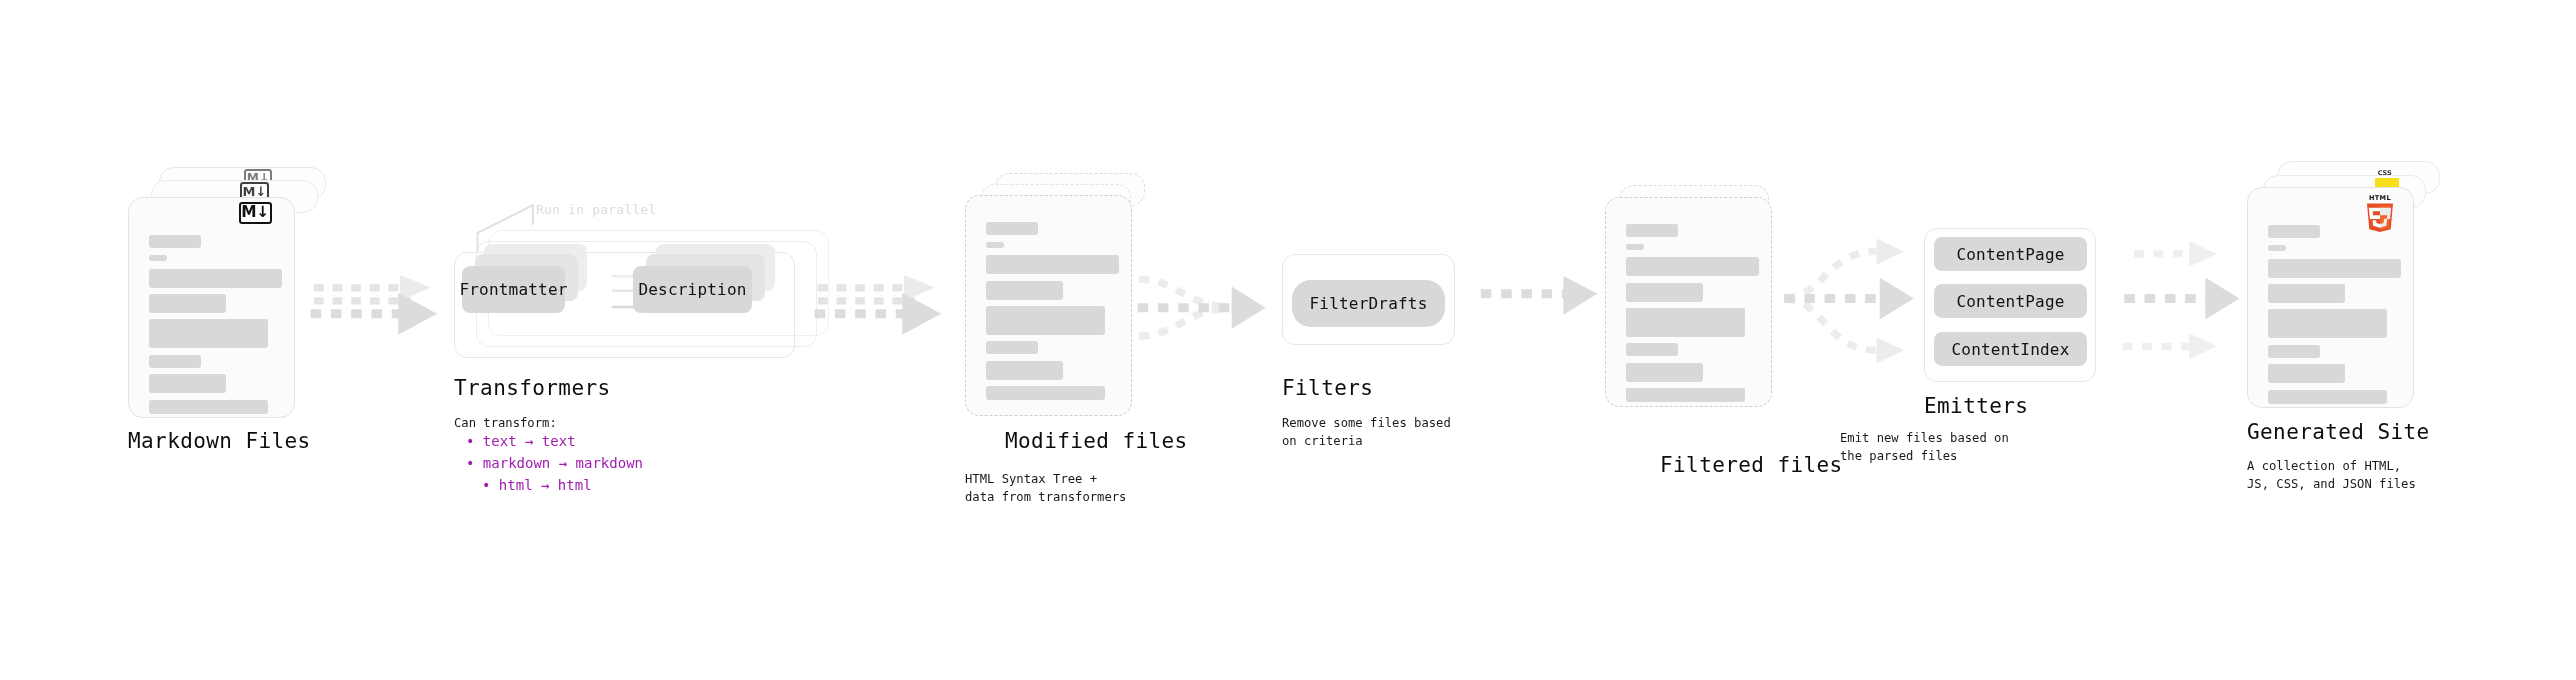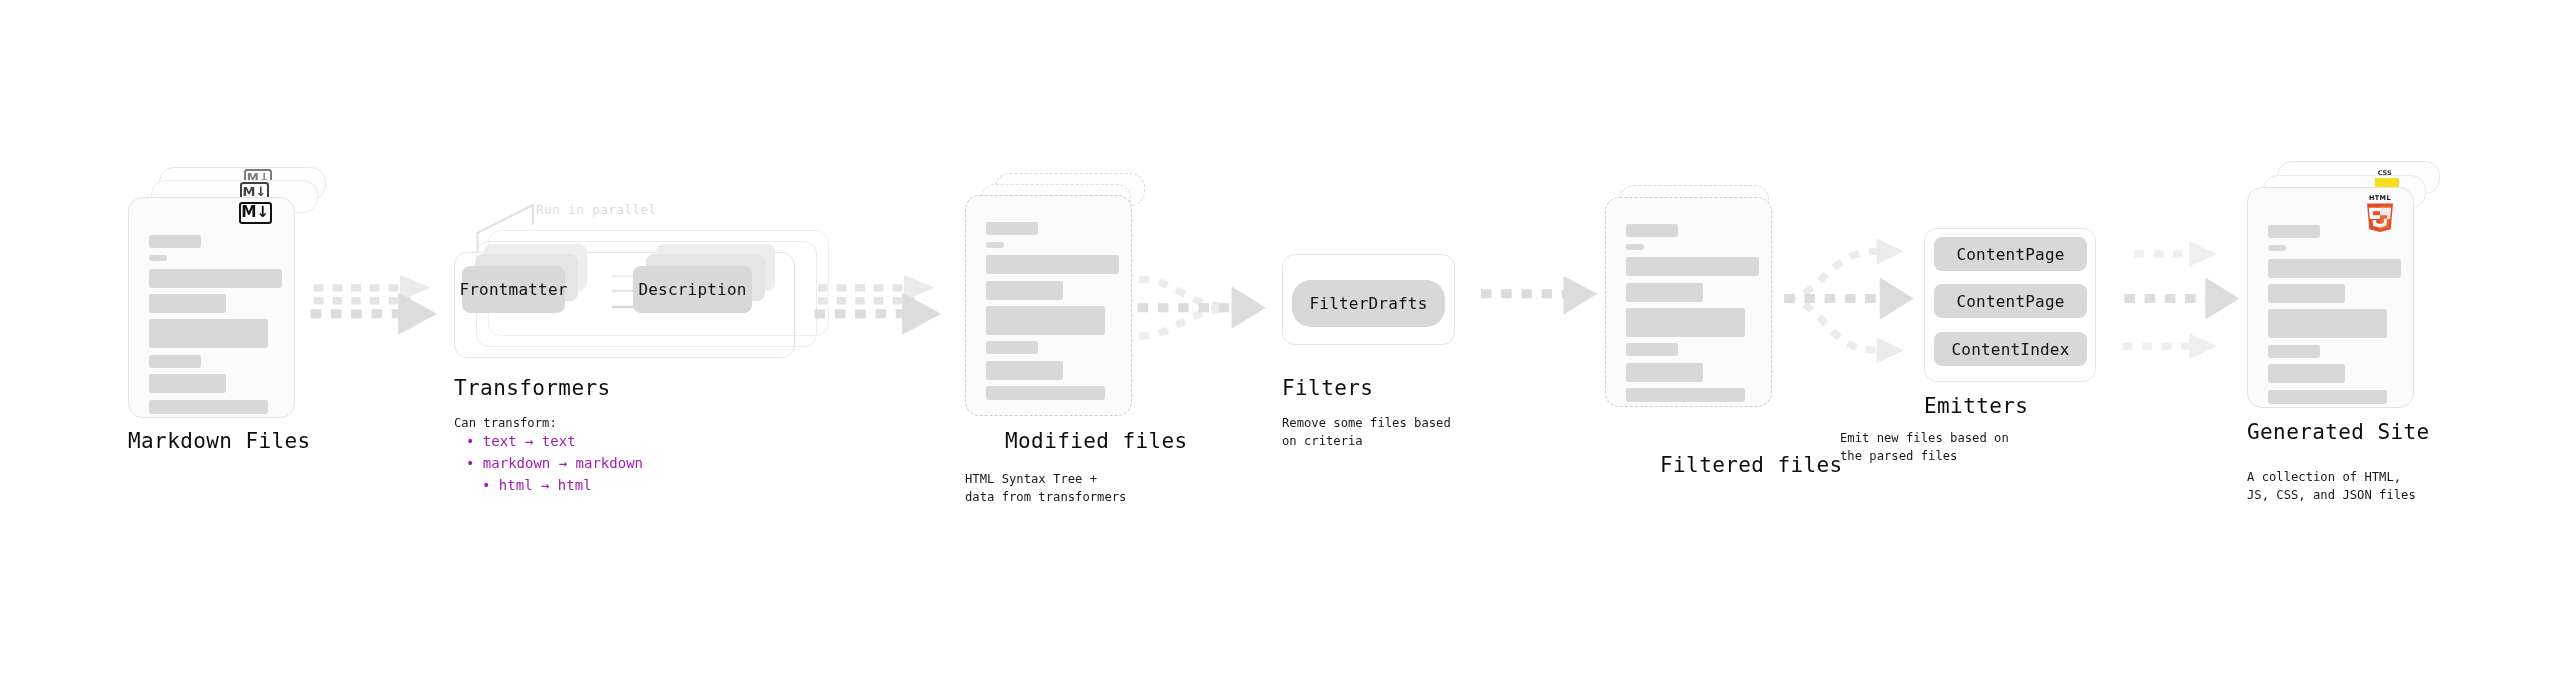--- a/index.html
+++ b/index.html
@@ -327,18 +327,18 @@
       <text x="22" y="9" font-family="DejaVu Sans, sans-serif" font-size="8" font-weight="bold" text-anchor="middle" fill="#111" letter-spacing="0.5">HTML</text>
       <path d="M6,13 L38,13 L35.2,44.5 L22,48 L8.8,44.5 Z" fill="#e44d26"></path>
       <path d="M22,15.6 L22,45.6 L32.7,42.6 L35.1,15.6 Z" fill="#f16529"></path>
       <path d="M22,27.5 L13.5,27.5 L13,22.5 L22,22.5 L22,18 L8.2,18 L9.6,32 L22,32 Z" fill="#fff"></path>
       <path d="M22,38.2 L17.6,37 L17.3,33.6 L12.9,33.6 L13.5,40.3 L22,42.7 Z" fill="#fff"></path>
       <path d="M22,22.5 L22,18 L35.8,18 L34.4,32 L30.4,32 L31,27.5 L22,27.5 L22,22.5 Z" fill="#ebebeb"></path>
       <path d="M22,38.2 L26.4,37 L26.9,31.6 L30.9,31.6 L29.8,40.3 L22,42.7 Z" fill="#ebebeb"></path>
     </svg>
 
     <span class="heading" style="left:2247px;top:420px;">Generated Site</span>
-    <span class="sub" style="left:2247px;top:457px;margin-top:11px;">A collection of HTML,
+    <span class="sub" style="left:2247px;top:457px;">A collection of HTML,
 JS, CSS, and JSON files</span>
   </div>
 
 </div>
 
 
 </body></html>

